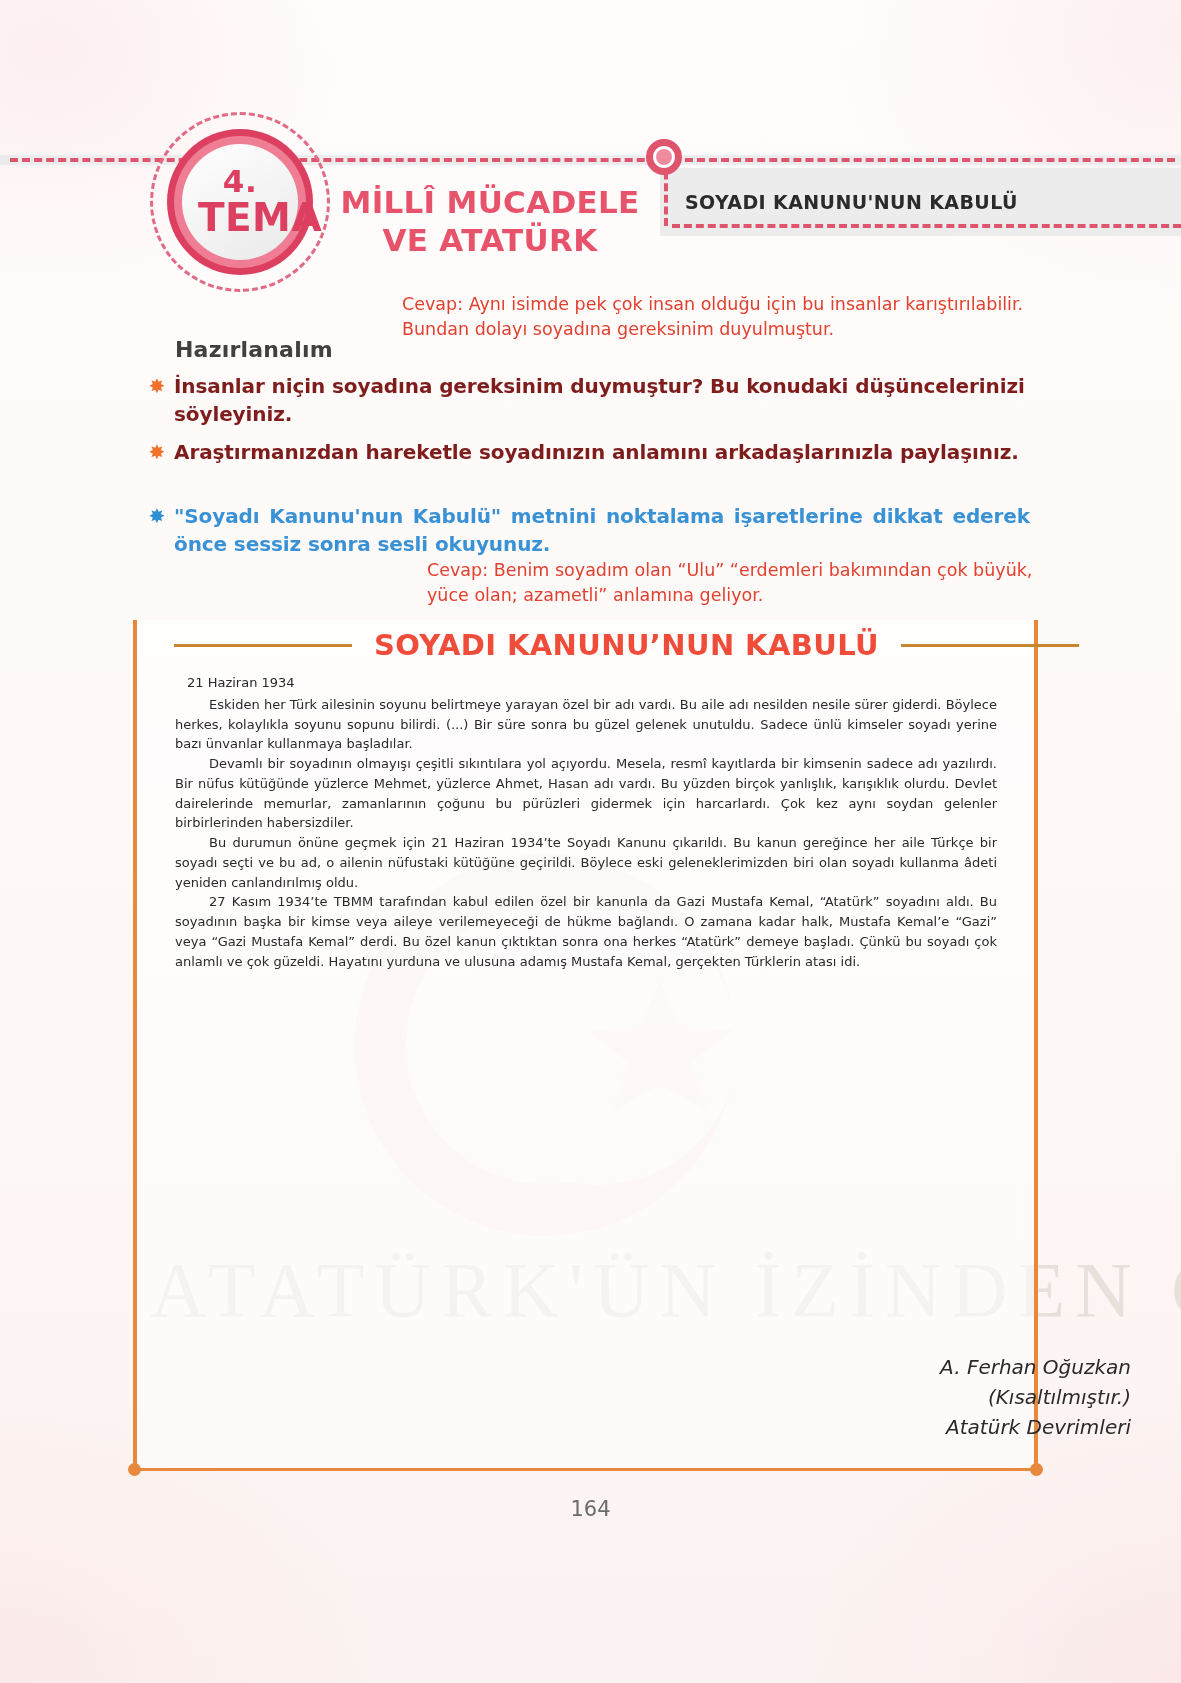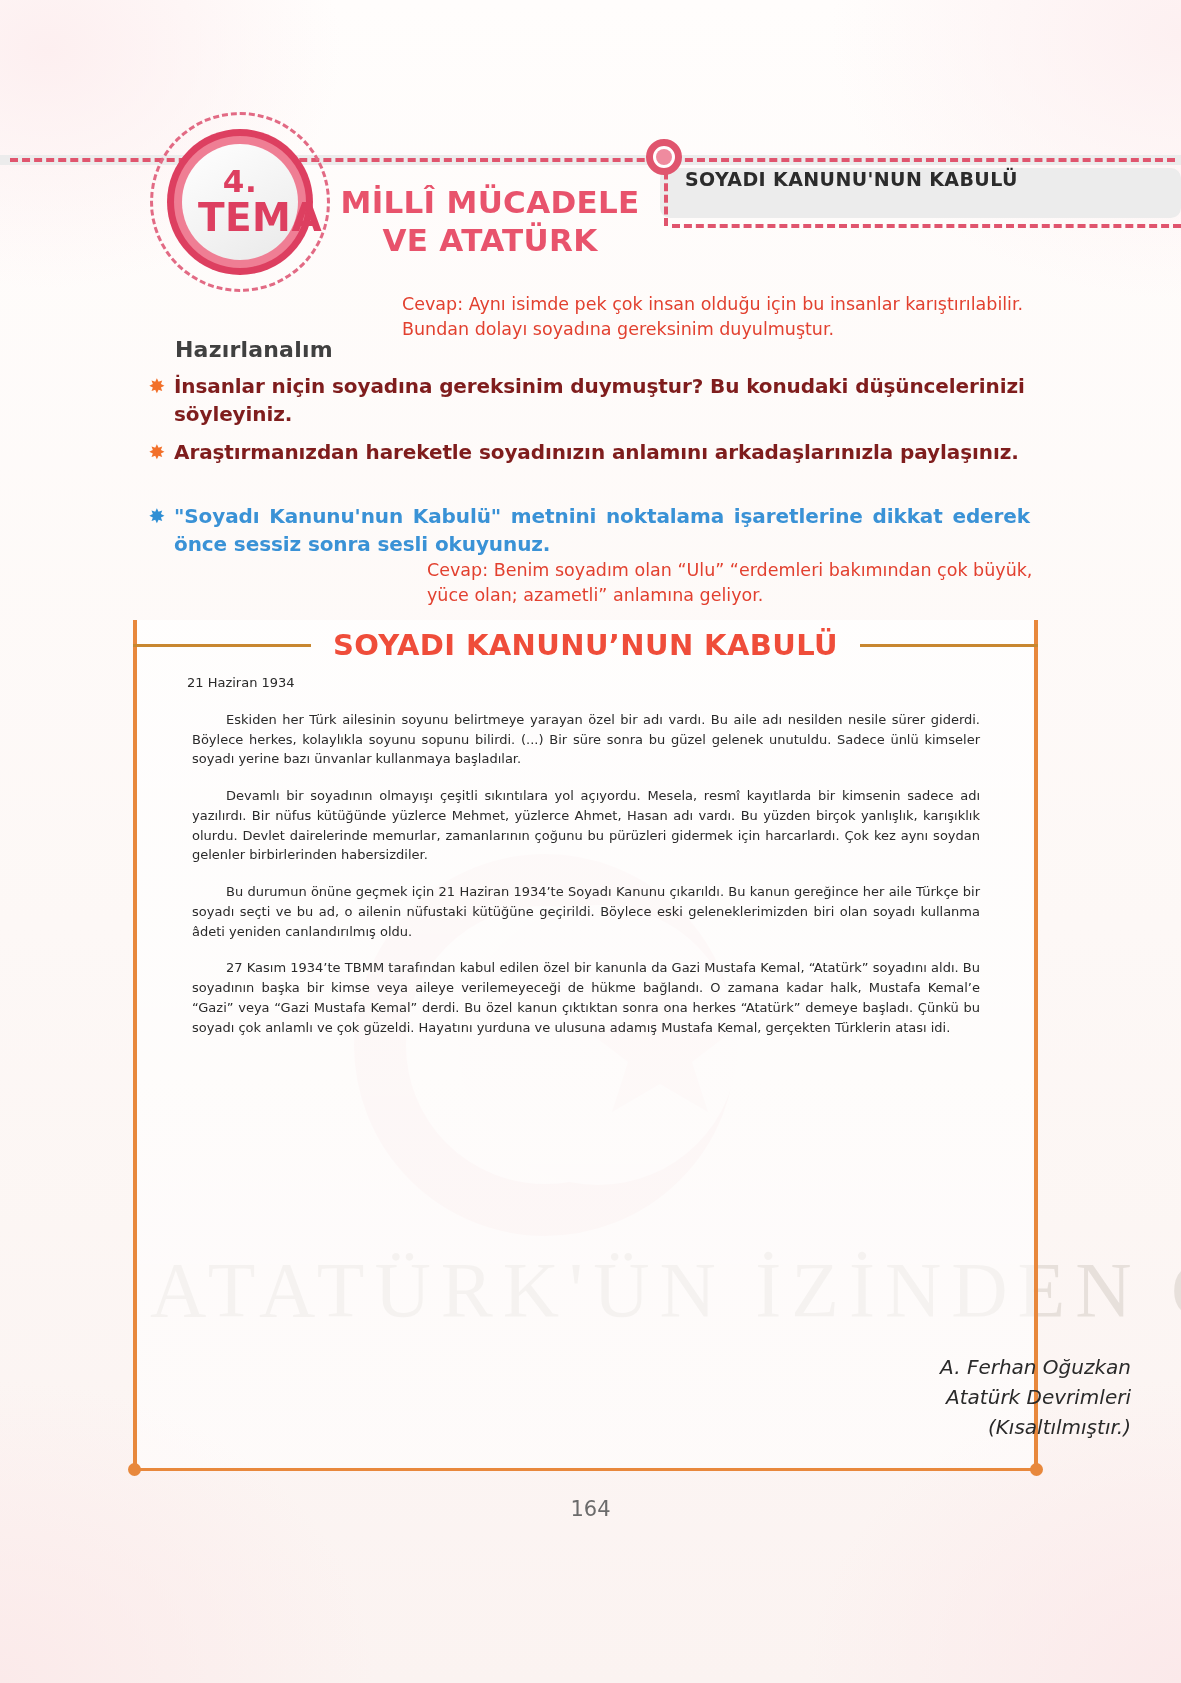--- a/index.html
+++ b/index.html
@@ -148,24 +148,24 @@
     color: #e8536c;
     letter-spacing: .3px;
   }
 
   
   .lesson-banner {
     position: absolute;
     left: 660px;
     top: 168px;
     width: 521px;
-    height: 50px;
+    height: 68px;
     background: #ececec;
     display: flex;
-    border-radius: 10px;
+    align-items: center;
   }
   .lesson-banner-text {
     font-family: "DejaVu Sans", sans-serif;
     font-weight: 700;
     font-size: 19px;
     color: #2b2b2b;
     letter-spacing: .4px;
     margin-left: 25px;
   }
   .banner-dash-bottom {
@@ -279,20 +279,21 @@
     background: linear-gradient(180deg, rgba(255,255,255,.72) 0%, rgba(255,255,255,.55) 100%);
   }
   .passage-title-wrap {
     position: absolute;
     left: 133px;
     top: 628px;
     width: 905px;
     display: flex;
     align-items: center;
     justify-content: center;
+    padding-left: 41px;
   }
   .title-line {
     flex: 1;
     height: 3px;
     background: #c8872f;
   }
   .passage-title {
     font-family: "DejaVu Sans", sans-serif;
     font-weight: 700;
     font-size: 29px;
@@ -309,21 +310,21 @@
     width: 822px;
     font-family: "DejaVu Sans", sans-serif;
     font-size: 13px;
     line-height: 1.52;
     color: #2a2a2a;
   }
   .passage-date {
     margin: 0 0 2px 12px;
   }
   .passage-p {
-    margin: 17px;
+    margin: 0;
     text-indent: 34px;
     text-align: justify;
   }
   .passage-p.last { text-align: justify; }
 
   .attribution {
     position: absolute;
     right: 50px;
     top: 1352px;
     width: 400px;
@@ -433,21 +434,21 @@
 <div class="passage-body">
   <p class="passage-date">21 Haziran 1934</p>
   <p class="passage-p">Eskiden her Türk ailesinin soyunu belirtmeye yarayan özel bir adı vardı. Bu aile adı nesilden nesile sürer giderdi. Böylece herkes, kolaylıkla soyunu sopunu bilirdi. (...) Bir süre sonra bu güzel gelenek unutuldu. Sadece ünlü kimseler soyadı yerine bazı ünvanlar kullanmaya başladılar.</p>
   <p class="passage-p">Devamlı bir soyadının olmayışı çeşitli sıkıntılara yol açıyordu. Mesela, resmî kayıtlarda bir kimsenin sadece adı yazılırdı. Bir nüfus kütüğünde yüzlerce Mehmet, yüzlerce Ahmet, Hasan adı vardı. Bu yüzden birçok yanlışlık, karışıklık olurdu. Devlet dairelerinde memurlar, zamanlarının çoğunu bu pürüzleri gidermek için harcarlardı. Çok kez aynı soydan gelenler birbirlerinden habersizdiler.</p>
   <p class="passage-p">Bu durumun önüne geçmek için 21 Haziran 1934’te Soyadı Kanunu çıkarıldı. Bu kanun gereğince her aile Türkçe bir soyadı seçti ve bu ad, o ailenin nüfustaki kütüğüne geçirildi. Böylece eski geleneklerimizden biri olan soyadı kullanma âdeti yeniden canlandırılmış oldu.</p>
   <p class="passage-p last">27 Kasım 1934’te TBMM tarafından kabul edilen özel bir kanunla da Gazi Mustafa Kemal, “Atatürk” soyadını aldı. Bu soyadının başka bir kimse veya aileye verilemeyeceği de hükme bağlandı. O zamana kadar halk, Mustafa Kemal’e “Gazi” veya “Gazi Mustafa Kemal” derdi. Bu özel kanun çıktıktan sonra ona herkes “Atatürk” demeye başladı. Çünkü bu soyadı çok anlamlı ve çok güzeldi. Hayatını yurduna ve ulusuna adamış Mustafa Kemal, gerçekten Türklerin atası idi.</p>
 </div>
 
 <div class="attribution">
   <div>A. Ferhan Oğuzkan</div>
+  <div>(Kısaltılmıştır.)</div>
   <div>Atatürk Devrimleri</div>
-  <div>(Kısaltılmıştır.)</div>
 </div>
 
 <div class="bottom-rule"></div>
 <div class="rule-dot left"></div>
 <div class="rule-dot right"></div>
 
 <div class="page-number">164</div>
 
 </body></html>

